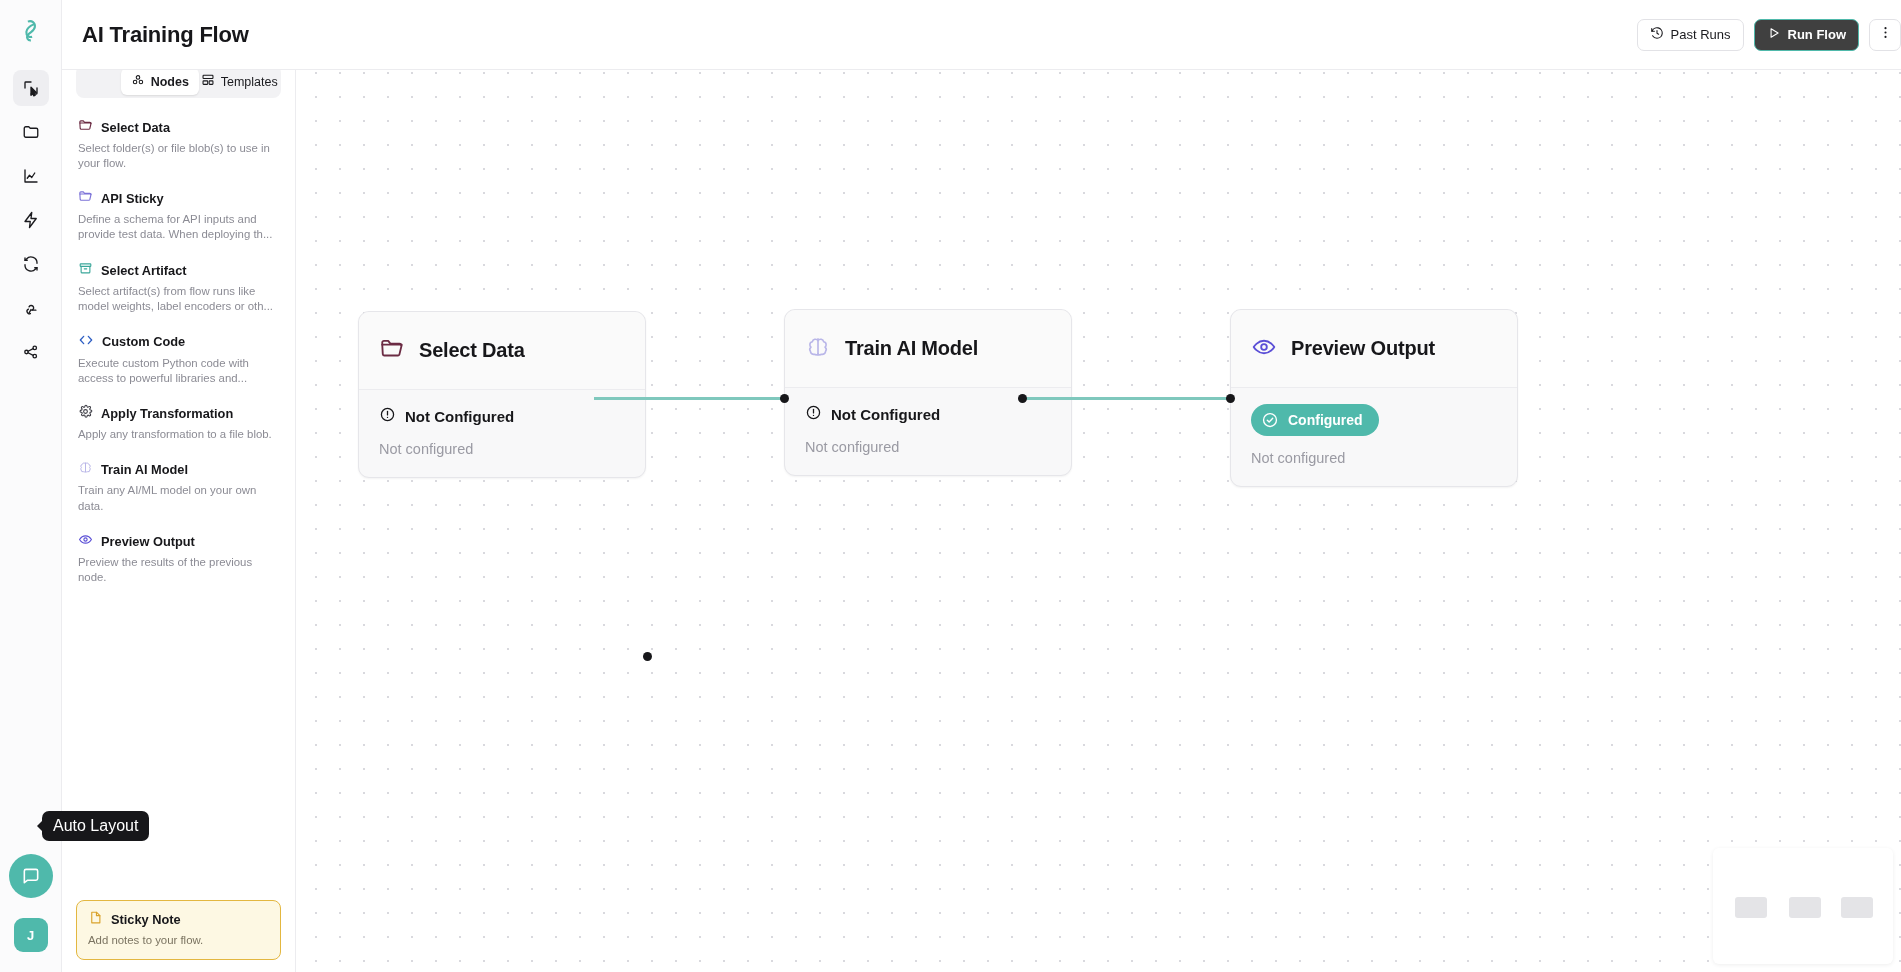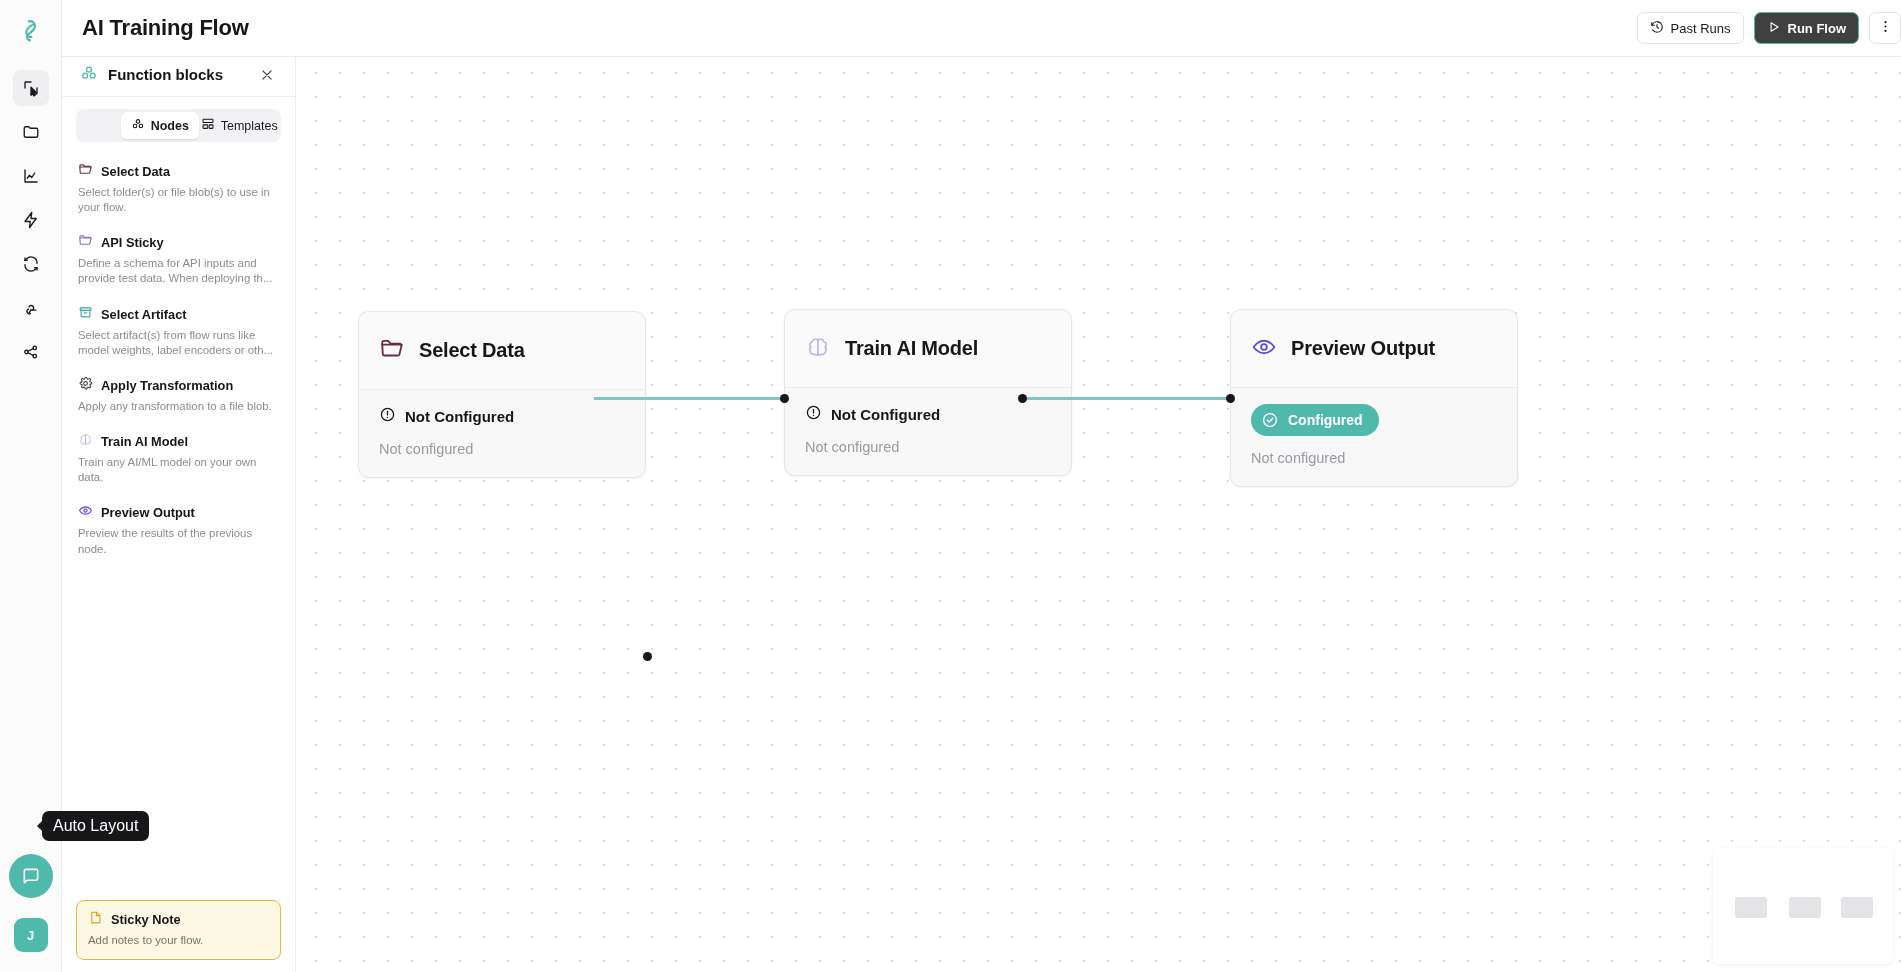--- a/index.html
+++ b/index.html
@@ -34,21 +34,21 @@
   }
   #avatar {
     width: 34px; height: 34px; border-radius: 9px; background: #4fb9ab;
     color: #fff; font-size: 13px; font-weight: 700;
     display: flex; align-items: center; justify-content: center;
     margin-bottom: 20px; cursor: pointer;
   }
 
   
   #topbar {
-    position: absolute; left: 62px; top: 0; right: 0; height: 57px;
+    position: absolute; left: 62px; top: 0; right: 0; height: 70px;
     background: #ffffff; border-bottom: 1px solid #ececef;
     display: flex; align-items: center; z-index: 30;
   }
   #page-title {
     margin-left: 20px; font-size: 22px; font-weight: 700; color: #17171a;
     letter-spacing: -0.2px;
   }
   #topbar-actions {
     margin-left: auto; display: flex; align-items: center; gap: 10px;
   }
@@ -285,35 +285,20 @@
           <circle cx="12" cy="5" r="1.7"></circle>
             <circle cx="12" cy="12" r="1.7"></circle>
             <circle cx="12" cy="19" r="1.7"></circle>
         </svg>
       </span>
     </div>
   </div>
 </div>
 
 <div id="panel">
-  <div id="panel-header">
-    <span>
-      <svg width="18" height="18" viewBox="0 0 24 24" fill="none" stroke="#4fb9ab" stroke-width="1.7">
-        <circle cx="12" cy="7.5" r="3.2"></circle>
-          <circle cx="7" cy="15.5" r="3.2"></circle>
-          <circle cx="17" cy="15.5" r="3.2"></circle>
-      </svg>
-    </span>
-    <span id="panel-title">Function blocks</span>
-    <span id="panel-close">
-      <svg width="14" height="14" viewBox="0 0 24 24" fill="none" stroke="#3a3a42" stroke-width="2" stroke-linecap="round">
-        <path d="M5 5l14 14M19 5L5 19"></path>
-      </svg>
-    </span>
-  </div>
 
   <div id="tabbar">
     <div class="tab active">
       <span>
         <svg width="14" height="14" viewBox="0 0 24 24" fill="none" stroke="#17171a" stroke-width="1.8">
           <circle cx="12" cy="7.5" r="3"></circle>
             <circle cx="7" cy="15.5" r="3"></circle>
             <circle cx="17" cy="15.5" r="3"></circle>
         </svg>
       </span>
@@ -366,20 +351,32 @@
             <rect x="3.5" y="4.5" width="17" height="4" rx="1"></rect>
             <path d="M5 8.5v9a1.5 1.5 0 001.5 1.5h11a1.5 1.5 0 001.5-1.5v-9"></path>
             <path d="M10 12.5h4"></path>
           </svg>
         </span>
         <span class="node-name">Select Artifact</span>
       </div>
       <div class="node-desc">Select artifact(s) from flow runs like model weights, label encoders or oth...</div>
     </div>
 
+    <div class="node-item">
+      <div class="node-row">
+        <span>
+          <svg width="16" height="16" viewBox="0 0 24 24" fill="none" stroke="#2f5fc4" stroke-width="2" stroke-linecap="round" stroke-linejoin="round">
+            <path d="M8.5 6.5L3.5 12l5 5.5"></path>
+              <path d="M15.5 6.5L20.5 12l-5 5.5"></path>
+          </svg>
+        </span>
+        <span class="node-name">Custom Code</span>
+      </div>
+      <div class="node-desc">Execute custom Python code with access to powerful libraries and...</div>
+    </div>
 
     <div class="node-item">
       <div class="node-row">
         <span>
           <svg width="15" height="15" viewBox="0 0 24 24" fill="none" stroke="#3e3e46" stroke-width="1.7" stroke-linecap="round" stroke-linejoin="round">
             <circle cx="12" cy="12" r="3"></circle>
             <path d="M19.2 14.3a1.4 1.4 0 00.3 1.6l.1.1a1.7 1.7 0 11-2.4 2.4l-.1-.1a1.4 1.4 0 00-1.6-.3 1.4 1.4 0 00-.9 1.3v.2a1.7 1.7 0 11-3.4 0V19a1.4 1.4 0 00-1-1.3 1.4 1.4 0 00-1.5.3l-.1.1a1.7 1.7 0 11-2.4-2.4l.1-.1a1.4 1.4 0 00.3-1.6 1.4 1.4 0 00-1.3-.8H5a1.7 1.7 0 110-3.4h.1A1.4 1.4 0 006.4 8.8a1.4 1.4 0 00-.3-1.6L6 7.1a1.7 1.7 0 112.4-2.4l.1.1a1.4 1.4 0 001.6.3h.1A1.4 1.4 0 0011 3.9v-.2a1.7 1.7 0 013.4 0v.1a1.4 1.4 0 00.8 1.3 1.4 1.4 0 001.6-.3l.1-.1A1.7 1.7 0 1119.3 7l-.1.1a1.4 1.4 0 00-.3 1.6v.1a1.4 1.4 0 001.3.8h.2a1.7 1.7 0 010 3.4h-.1a1.4 1.4 0 00-1.3.8z"></path>
           </svg>
         </span>
         <span class="node-name">Apply Transformation</span>

